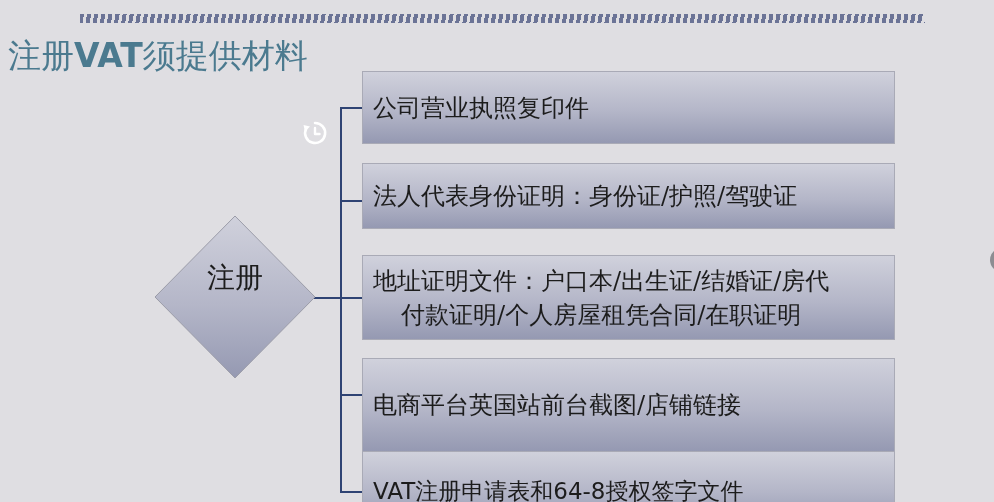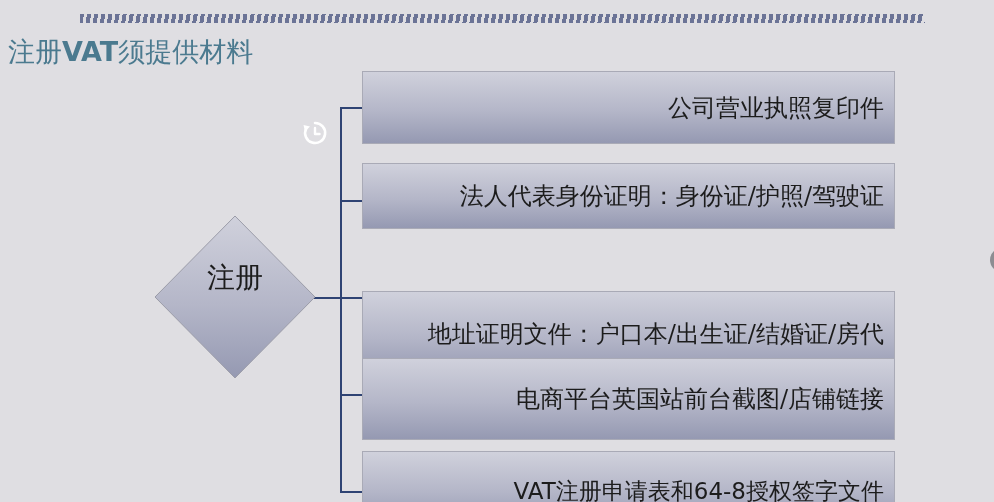--- a/index.html
+++ b/index.html
@@ -6,30 +6,30 @@
     body {
       width: 994px; height: 502px; overflow: hidden;
       background: #dfdee2; position: relative;
       font-family: "DejaVu Serif", "Liberation Serif", serif;
     }
     .dashbar {
       position: absolute; left: 80px; top: 14px; width: 845px; height: 9px;
       background: repeating-linear-gradient(100deg, #6b7396 0 4px, transparent 4px 7px);
     }
     .title {
-      position: absolute; left: 8px; top: 34px; font-size: 27px; color: #4b7a8f;
+      position: absolute; left: 8px; top: 34px; font-size: 33px; color: #4b7a8f;
       font-family: "DejaVu Sans", "Liberation Sans", sans-serif; letter-spacing: 0px;
     }
     .title .latin { font-weight: bold; }
     .box {
       position: absolute; left: 362px; width: 533px;
       background: linear-gradient(to bottom, #d0d1dc 0%, #b4b6c8 55%, #9599b2 100%);
       border: 1px solid #a9aab6; box-sizing: border-box;
-      display: flex; align-items: center; justify-content: flex-end; text-align: center;
-      color: #1c1c1c; font-size: 24px; line-height: 34px; padding-left: 16px;
+      display: flex; align-items: center; justify-content: flex-start; text-align: center;
+      color: #1c1c1c; font-size: 24px; line-height: 34px;
     }
     .box .inner { padding: 0 10px; }
     .box.last { font-family: "DejaVu Sans", "Liberation Sans", sans-serif; font-size: 23px; }
     .line { position: absolute; background: #2f4373; }
     .diamond {
       position: absolute; left: 155px; top: 216px; width: 160px; height: 162px;
     }
     .diamond svg { position: absolute; left: 0; top: 0; }
     .diamond-label {
       position: absolute; left: 0; top: 42px; width: 160px; text-align: center;
@@ -73,26 +73,27 @@
     <div>注册</div>
   </div>
 </div>
 
 <div class="box" style="top:71px; height:73px;">
   <div class="inner">公司营业执照复印件</div>
 </div>
 <div class="box" style="top:163px; height:66px;">
   <div class="inner">法人代表身份证明：身份证/护照/驾驶证</div>
 </div>
-<div class="box" style="top:255px; height:85px;margin-top:36px;">
+<div class="box" style="top:255px; height:85px;">
   <div class="inner">
     <div>地址证明文件：户口本/出生证/结婚证/房代</div>
+    <div>付款证明/个人房屋租凭合同/在职证明</div>
   </div>
 </div>
-<div class="box" style="top:358px; height:82px;">
+<div class="box" style="top:358px; height:94px;">
   <div class="inner">电商平台英国站前台截图/店铺链接</div>
 </div>
 <div class="box last" style="top:451px; height:74px; align-items:flex-start; padding-top:22px;">
   <div class="inner">VAT注册申请表和64-8授权签字文件</div>
 </div>
 
 <svg class="history-icon" viewBox="0 0 26 26">
   <path d="M13 3 A10 10 0 1 1 4.2 8.5" fill="none" stroke="#ffffff" stroke-width="2.6" stroke-linecap="round"></path>
   <polygon points="1.5,5 8,6.5 3,11.5" fill="#ffffff"></polygon>
   <path d="M13 8 L13 14 L17.5 14" fill="none" stroke="#ffffff" stroke-width="2.4" stroke-linecap="round" stroke-linejoin="round"></path>

